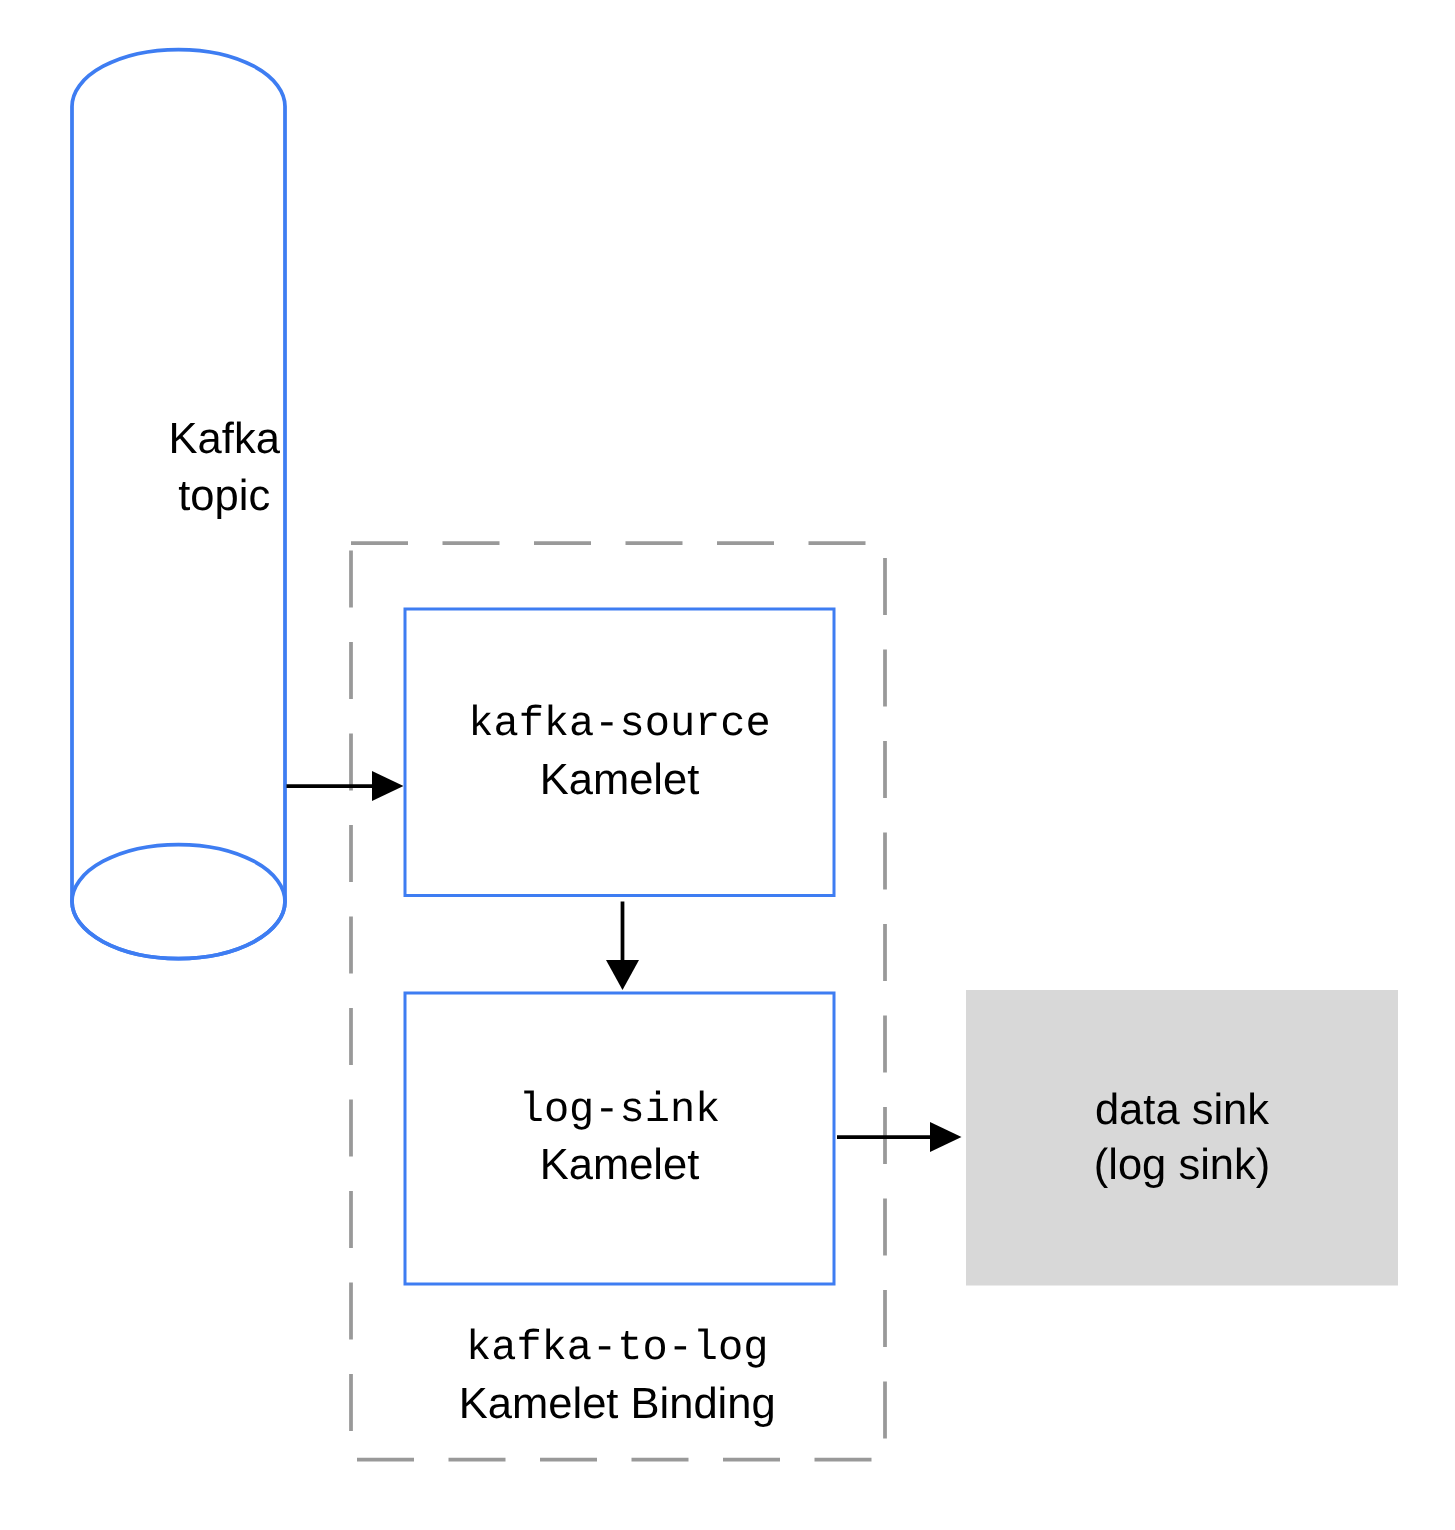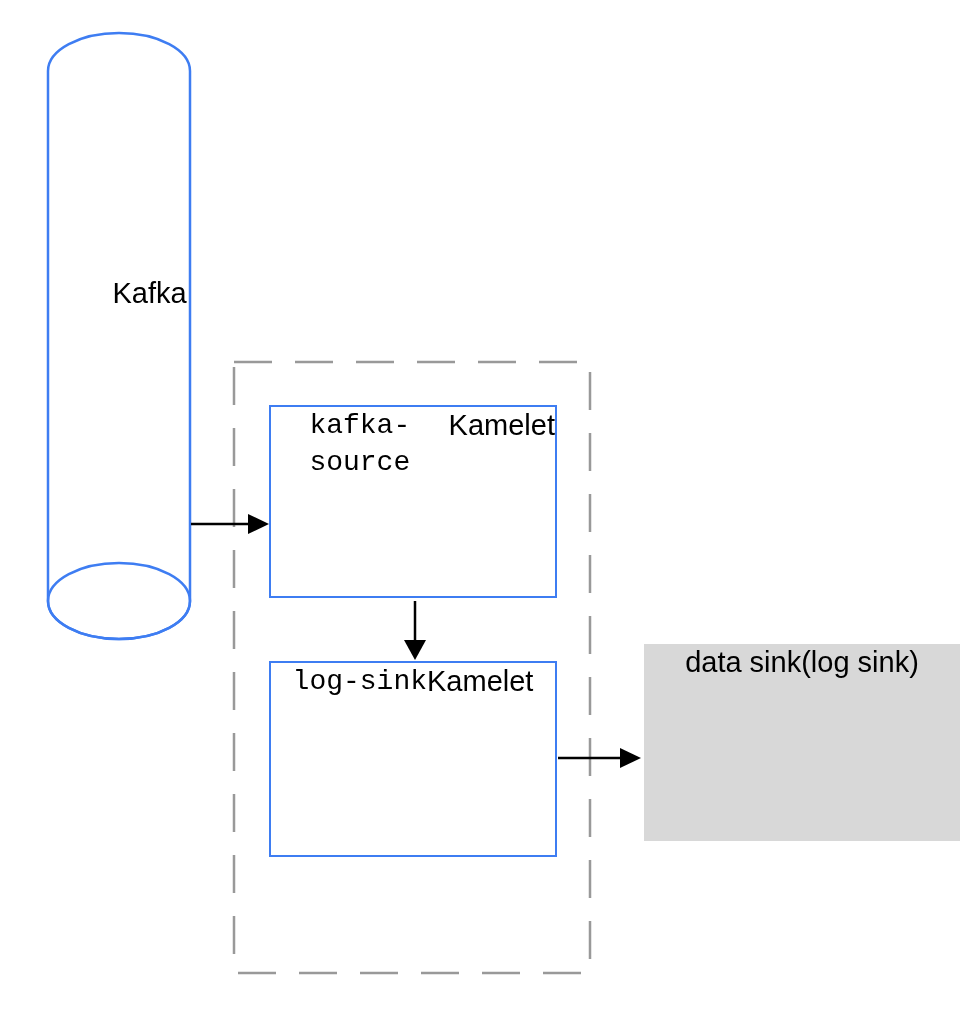--- a/index.html
+++ b/index.html
@@ -13,22 +13,22 @@
     overflow: hidden;
   }
   .layer-svg {
     position: absolute;
     left: 0; top: 0;
     width: 970px; height: 1020px;
   }
   .node {
     position: absolute;
     display: flex;
-    flex-direction: row;
-    align-items: flex-start;
+    flex-direction: column;
+    align-items: center;
     justify-content: center;
     text-align: center;
     font-size: 29px;
     line-height: 37px;
     box-sizing: border-box;
   }
   .blue-box {
     border: 2px solid #3e7df2;
     background: #ffffff;
   }
@@ -53,21 +53,21 @@
     position: absolute;
     left: 233px;
     top: 882px;
     width: 357px;
     text-align: center;
     font-size: 29px;
     line-height: 36px;
   }
   #source-box { left: 269px; top: 405px; width: 288px; height: 193px; }
   #sink-box   { left: 269px; top: 661px; width: 288px; height: 196px; }
-  #datasink-box { left: 644px; top: 644px; width: 316px; height: 197px; }
+  #datasink-box { left: 644px; top: 660px; width: 288px; height: 197px; }
 </style>
 </head>
 <body>
 
 <div class="canvas">
 
   <svg class="layer-svg" viewBox="0 0 970 1020" xmlns="http://www.w3.org/2000/svg">
 
     <path d="M 48 71 A 71 38 0 0 1 190 71 L 190 601 A 71 38 0 0 1 48 601 Z" fill="#ffffff" stroke="#3e7df2" stroke-width="2.5"></path>
     <ellipse cx="119" cy="601" rx="71" ry="38" fill="none" stroke="#3e7df2" stroke-width="2.5"></ellipse>
@@ -85,31 +85,36 @@
     </g>
 
     <g>
       <line x1="558" y1="758" x2="621" y2="758" stroke="#000000" stroke-width="2.5"></line>
       <polygon points="620,748 641,758 620,768" fill="#000000" stroke="none"></polygon>
     </g>
   </svg>
 
   <div class="cyl-label">
     <div>Kafka</div>
+    <div>topic</div>
   </div>
 
   <div id="source-box" class="node blue-box">
     <div class="mono">kafka-source</div>
     <div>Kamelet</div>
   </div>
 
   <div id="sink-box" class="node blue-box">
     <div class="mono">log-sink</div>
     <div>Kamelet</div>
   </div>
 
   <div id="datasink-box" class="node gray-box">
     <div>data sink</div>
     <div>(log sink)</div>
   </div>
 
+  <div class="binding-label">
+    <div class="mono">kafka-to-log</div>
+    <div>Kamelet Binding</div>
+  </div>
 
 </div>
 
 </body></html>

